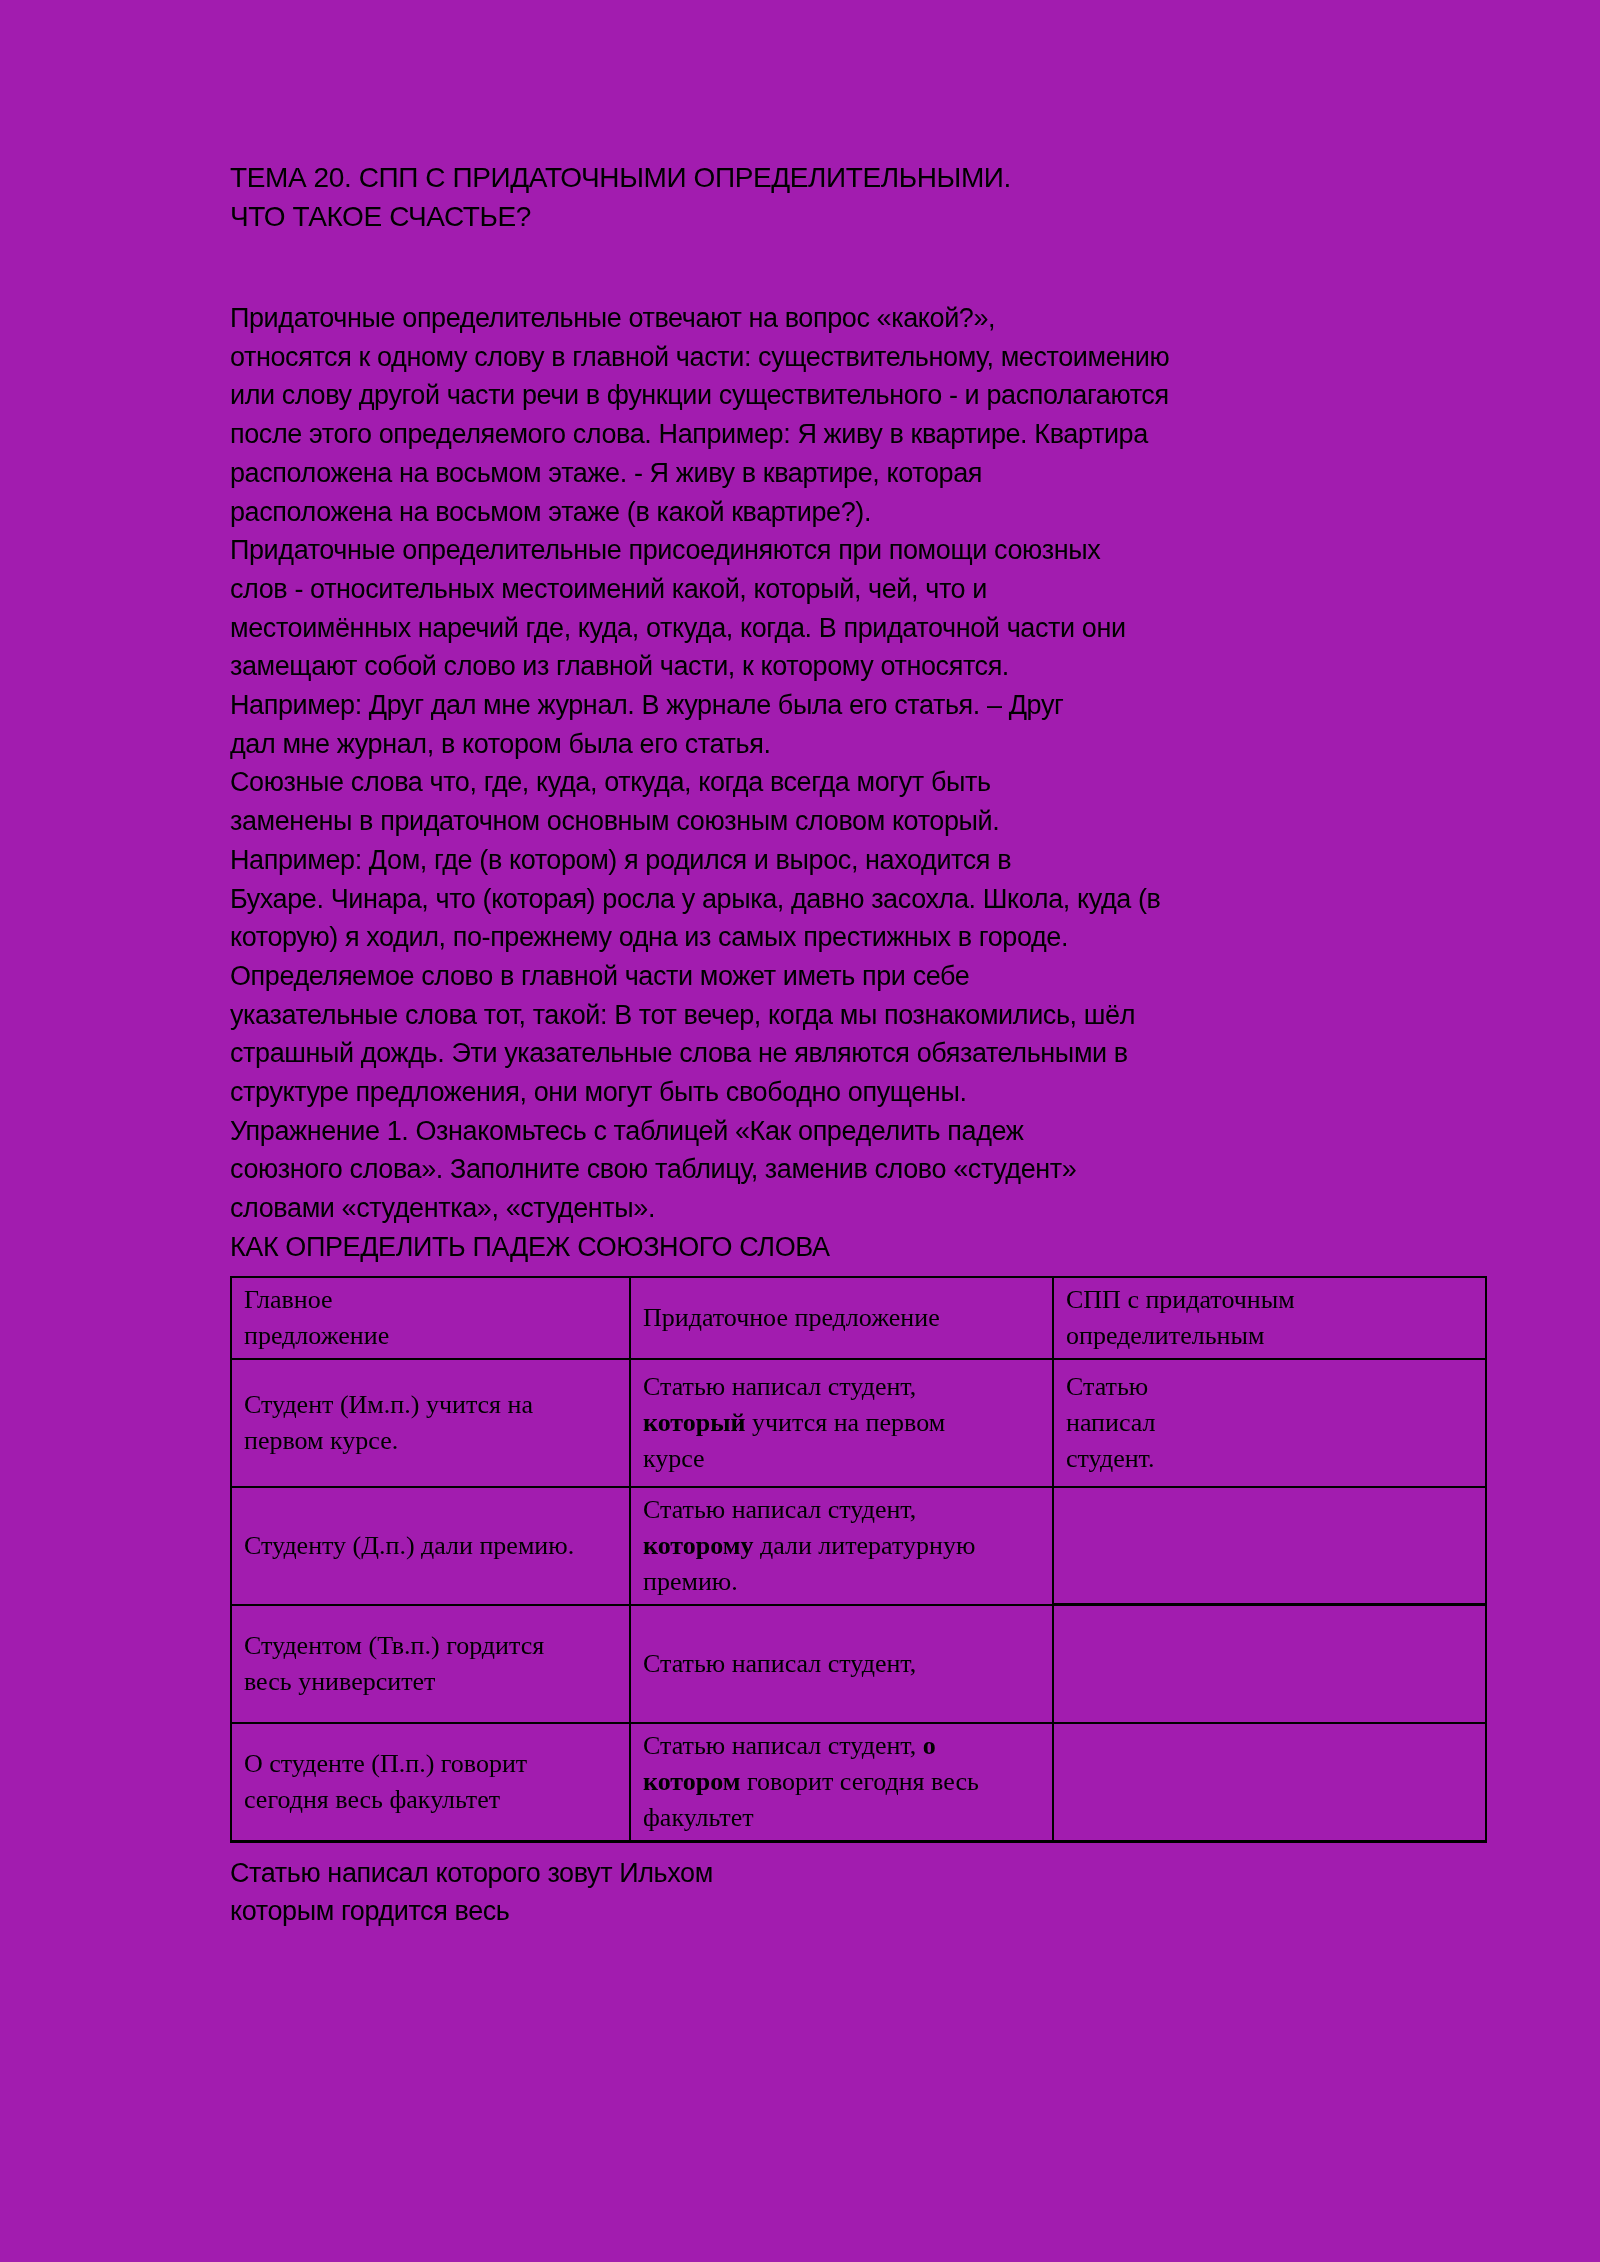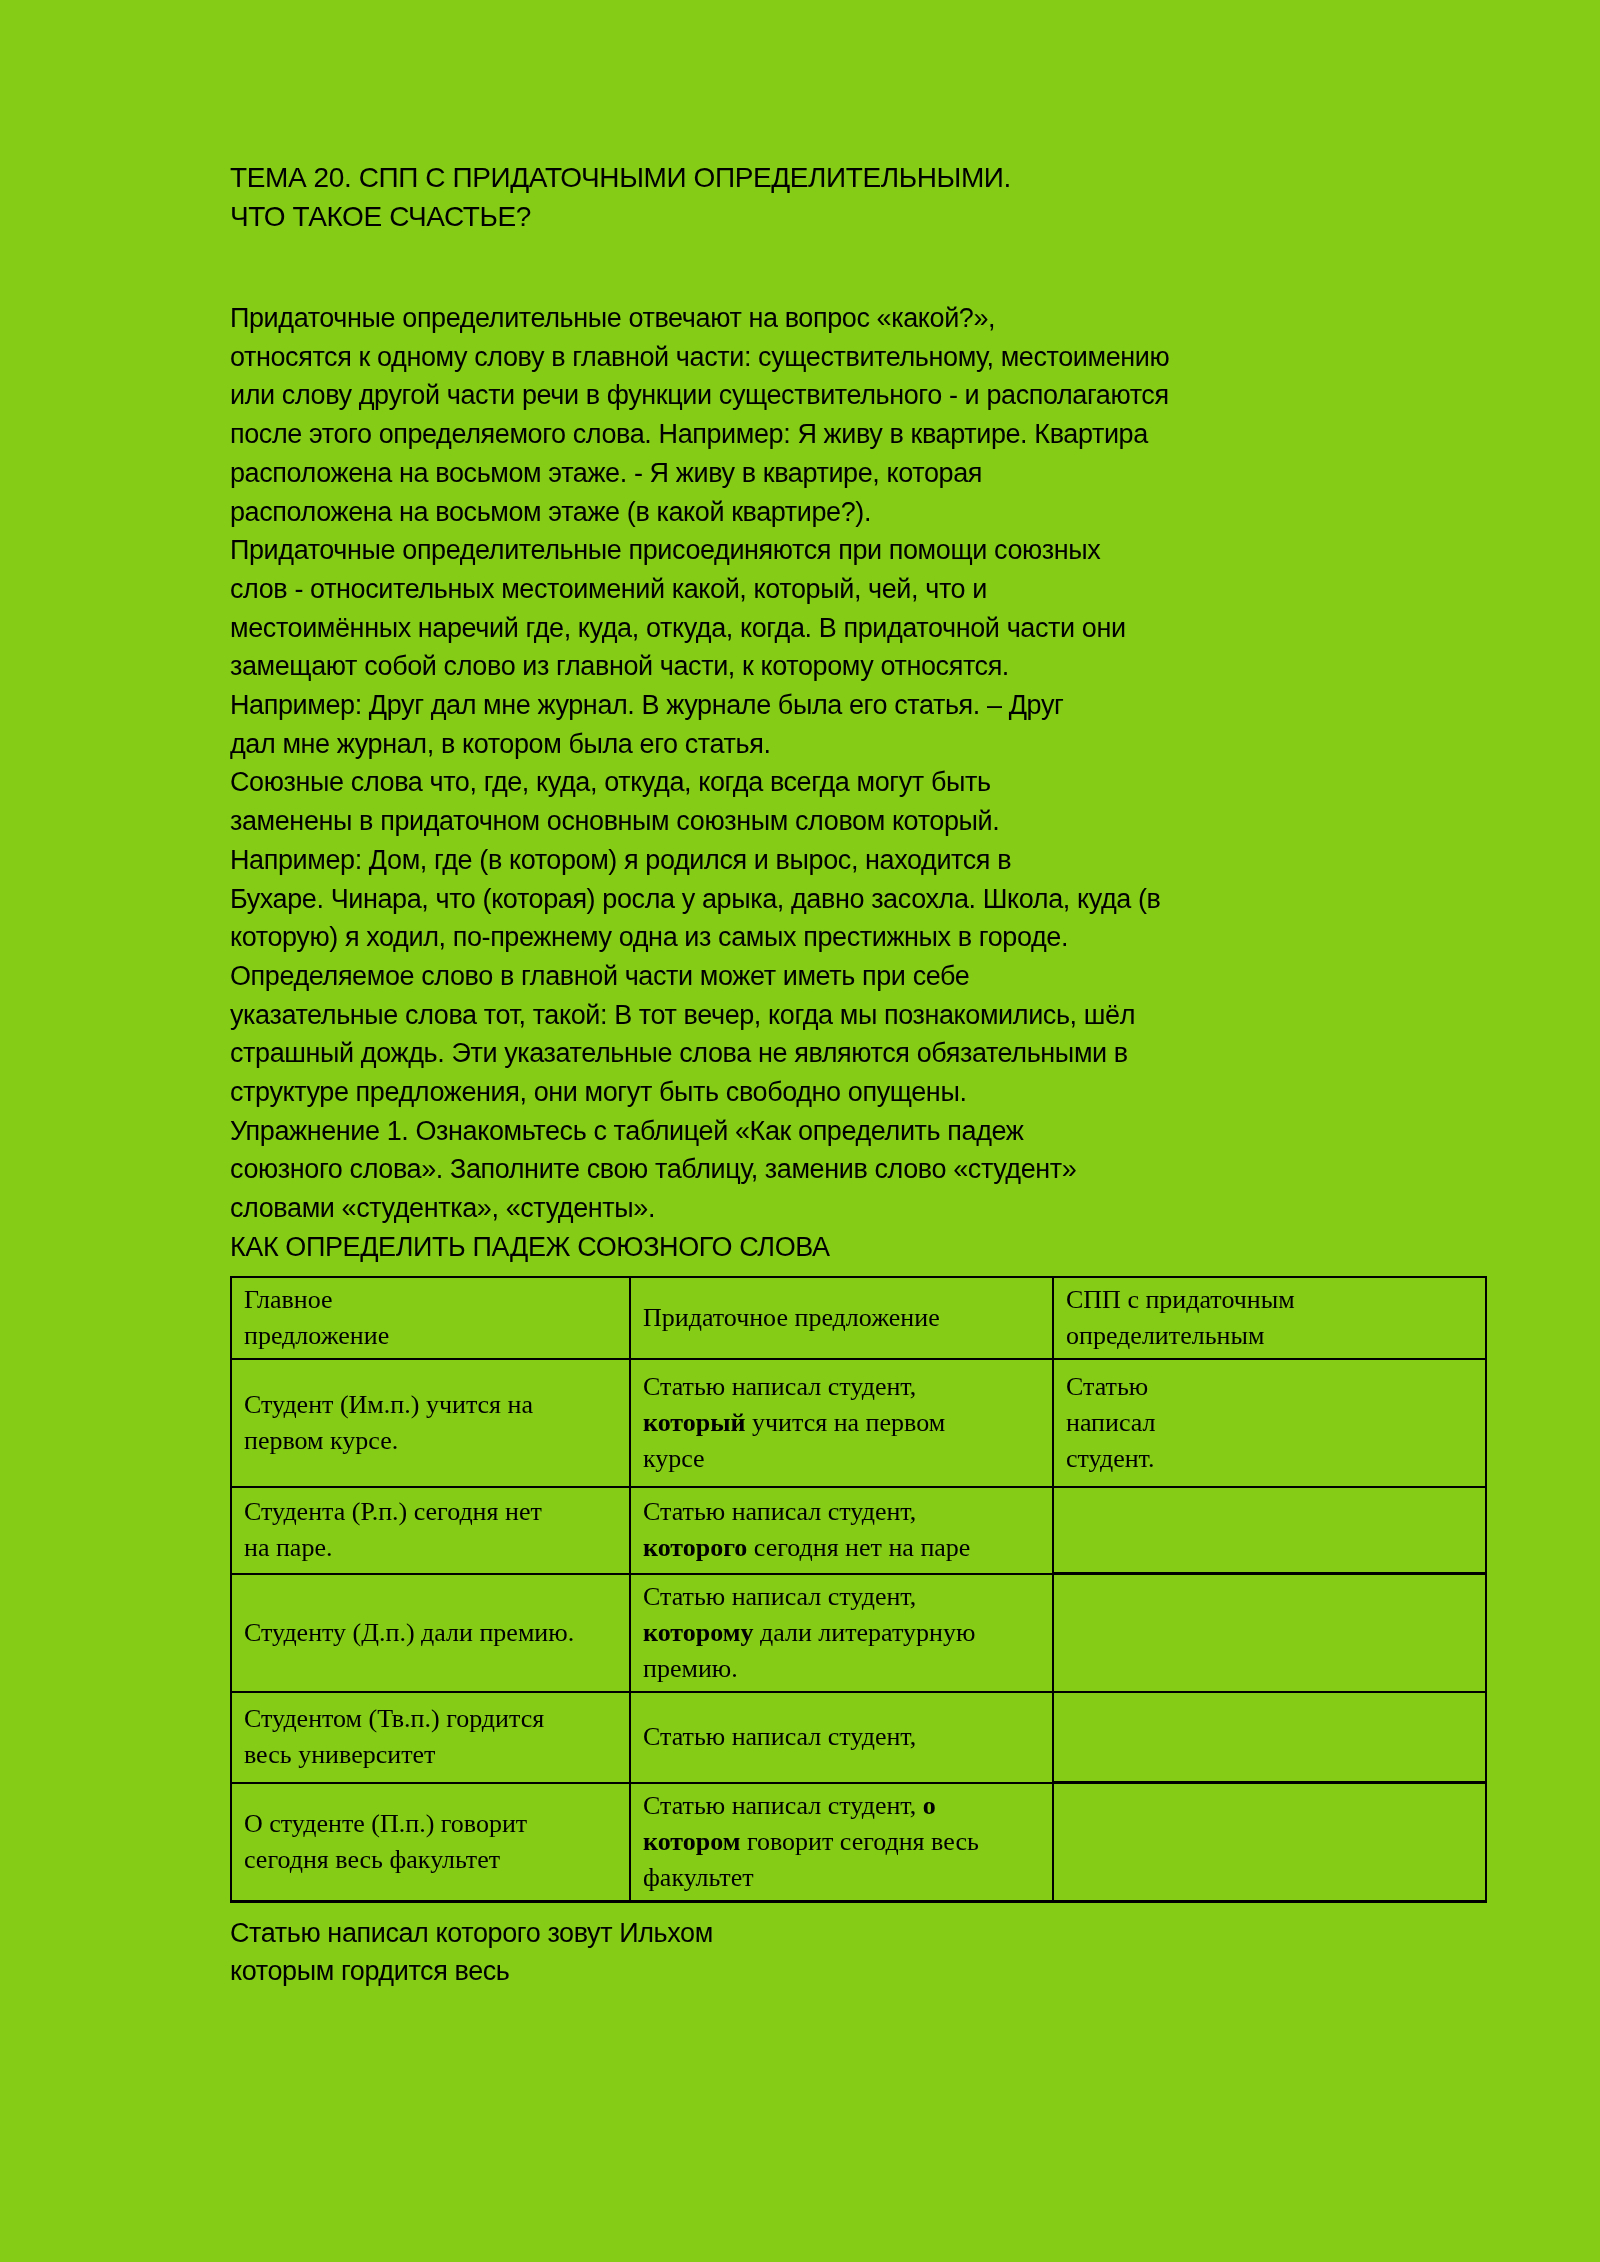--- a/index.html
+++ b/index.html
@@ -1,17 +1,17 @@
 <!DOCTYPE html>
 <html><head>
 <meta charset="utf-8">
 <style>
   html,body { margin:0; padding:0; background:#ffffff; }
   .page {
-    position:relative; width:1600px; height:2262px; background:#84cc16;
+    position:relative; width:1600px; height:2262px; background:#a21caf;
     color:#000; font-family:"Liberation Sans", sans-serif; overflow:hidden;
   }
   .content { position:absolute; left:230px; top:0; width:1258px; }
   .doc-title {
     margin-top:158px; font-size:28px; line-height:39px;
     white-space:pre-line; letter-spacing:-0.4px;
   }
   .body-text {
     margin-top:63px; font-size:27px; line-height:38.7px;
     white-space:pre-line; letter-spacing:-0.4px;
@@ -99,27 +99,20 @@
             <td><span>Студент (Им.п.) учится на
 первом курсе.</span></td>
             <td><span>Статью написал студент,
 </span><span class="b">который</span><span> учится на первом
 курсе</span></td>
             <td><span>Статью
 написал
 студент.</span></td>
           </tr>
           <tr>
-            <td><span>Студента (Р.п.) сегодня нет
-на паре.</span></td>
-            <td><span>Статью написал студент,
-</span><span class="b">которого</span><span> сегодня нет на паре</span></td>
-            <td></td>
-          </tr>
-          <tr>
             <td><span>Студенту (Д.п.) дали премию.</span></td>
             <td><span>Статью написал студент,
 </span><span class="b">которому</span><span> дали литературную
 премию.</span></td>
             <td></td>
           </tr>
           <tr>
             <td><span>Студентом (Тв.п.) гордится
 весь университет</span></td>
             <td><span>Статью написал студент,</span></td>

